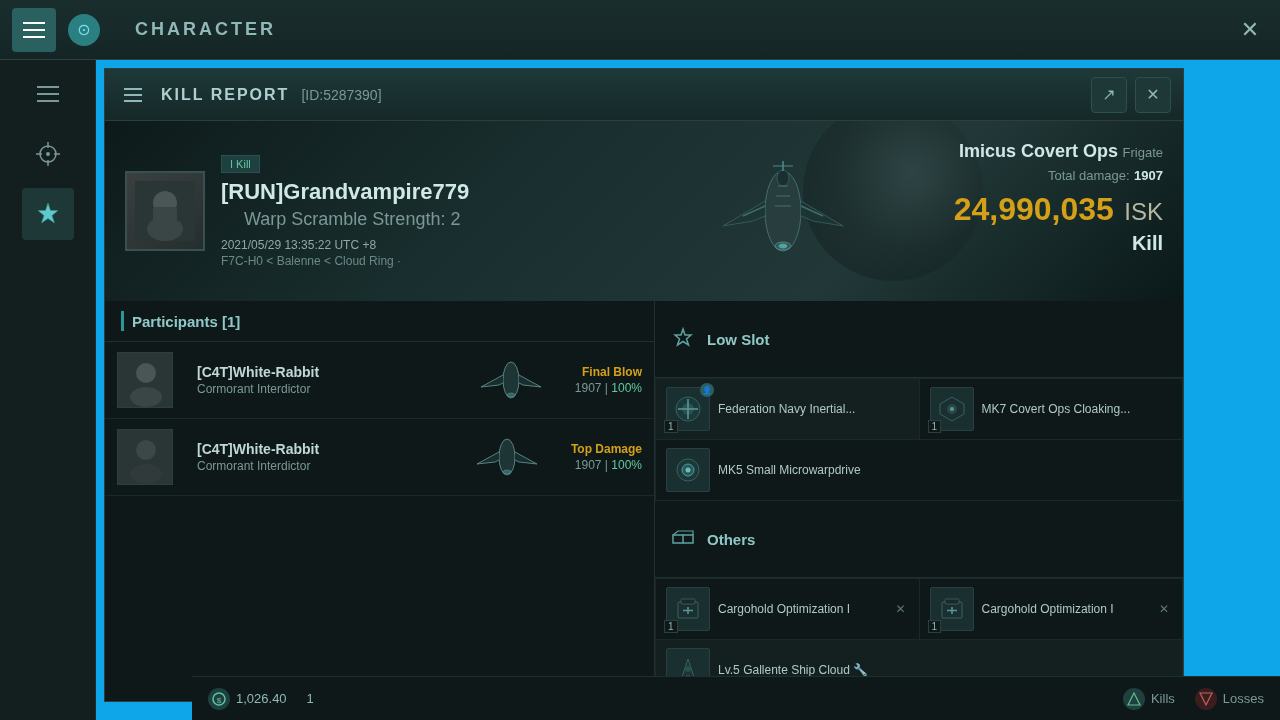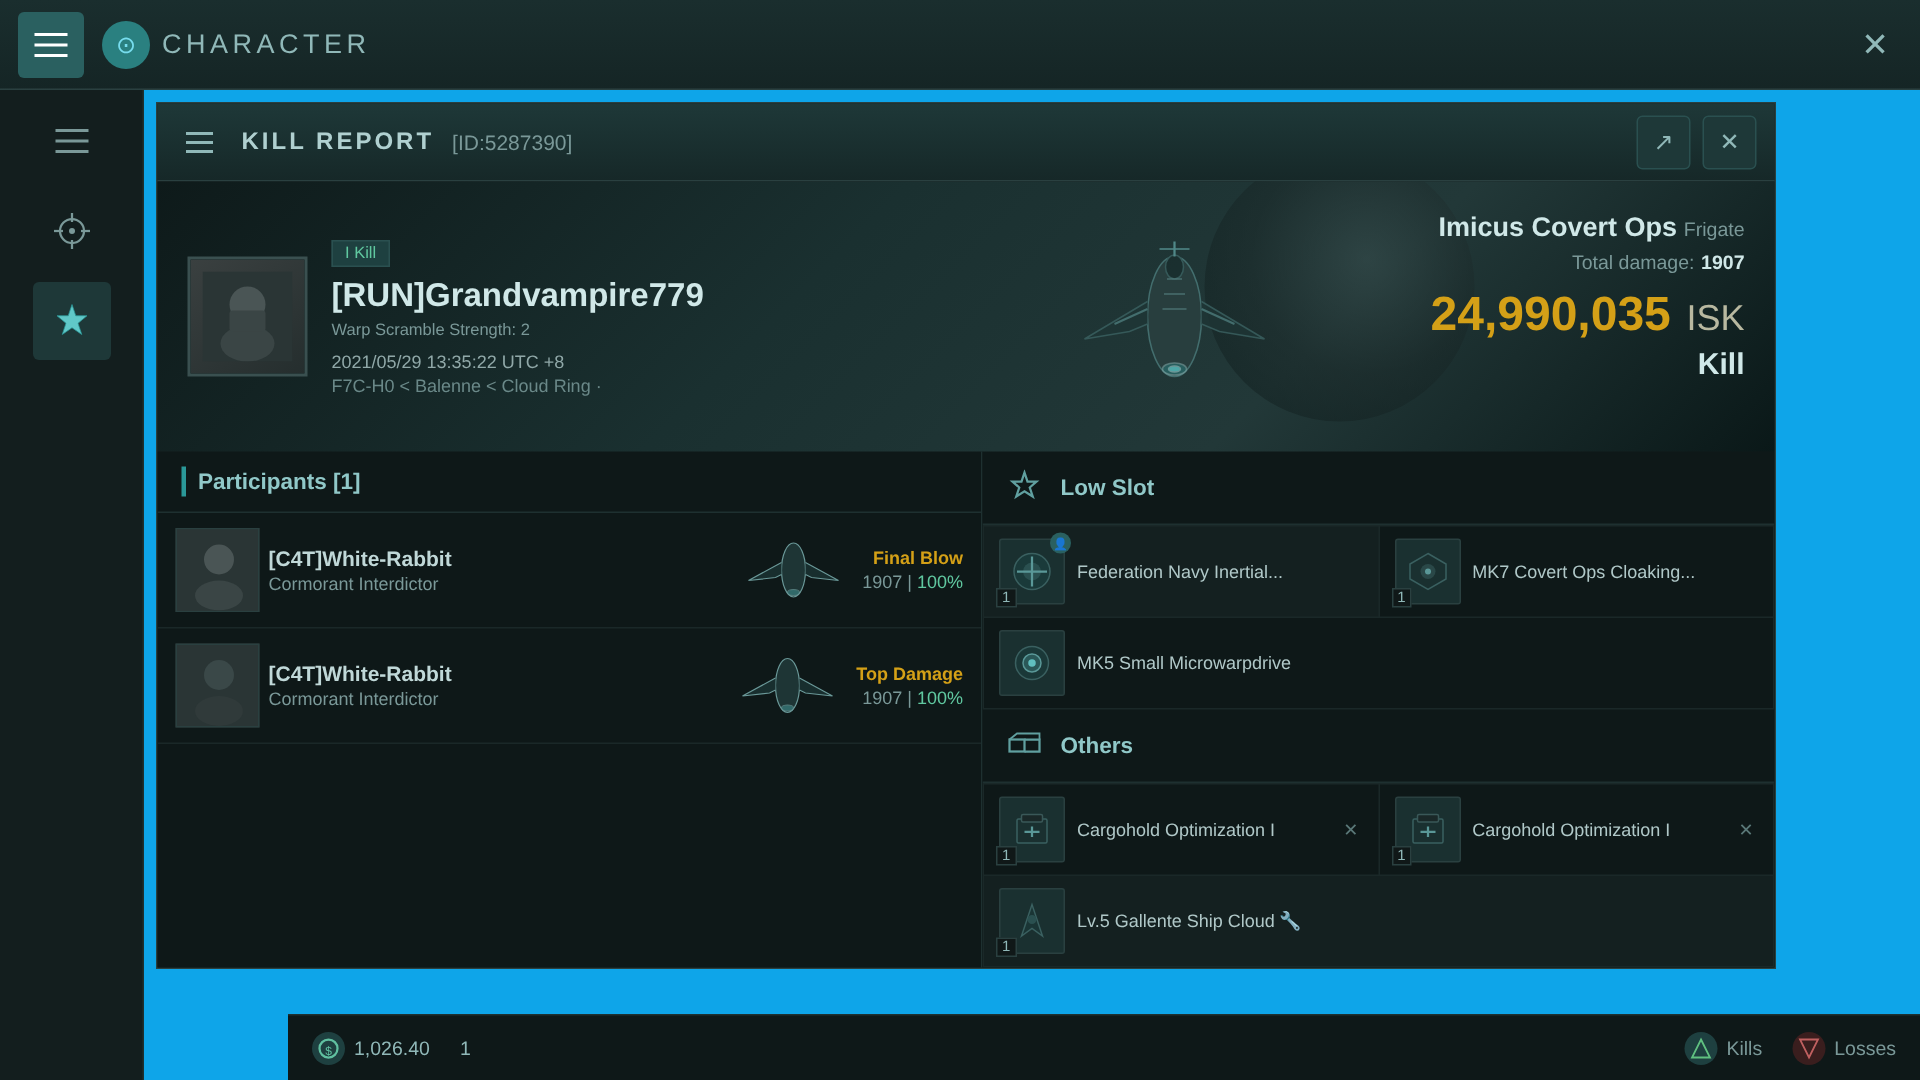--- a/index.html
+++ b/index.html
@@ -40,24 +40,25 @@
       width: 32px; height: 32px;
       background: #2a8080;
       border-radius: 50%;
       display: flex; align-items: center; justify-content: center;
       margin-right: 8px;
       color: #7de;
       font-size: 16px;
     }
     .top-bar-title {
       font-size: 18px;
-      font-weight: 400;
+      font-weight: 700;
       letter-spacing: 3px;
       color: #90b8b8;
       text-transform: uppercase;
+      margin-left: 27px;
     }
     .top-bar-close {
       margin-left: auto;
       width: 36px; height: 36px;
       display: flex; align-items: center; justify-content: center;
       cursor: pointer;
       color: #90b8b8;
       font-size: 22px;
     }
 
@@ -199,23 +200,24 @@
       margin-left: 16px;
       flex: 1;
     }
     .banner-name {
       font-size: 22px;
       font-weight: 600;
       color: #d0e8e8;
       margin-bottom: 4px;
     }
     .banner-warp {
-      font-size: 11px;
+      font-size: 18px;
       color: #7a9898;
       margin-bottom: 8px;
+      margin-left: 23px;
     }
     .banner-kill-badge {
       display: inline-block;
       padding: 2px 8px;
       background: #1e4040;
       border: 1px solid #2a5050;
       font-size: 11px;
       color: #60c8a0;
       margin-bottom: 6px;
     }
@@ -310,21 +312,21 @@
       font-size: 15px;
       font-weight: 600;
       color: #90c8c8;
     }
 
     .participant-row {
       display: flex;
       align-items: center;
       padding: 10px 12px;
       border-bottom: 1px solid #1a2828;
-      gap: 6px;
+      gap: 24px;
       cursor: pointer;
     }
     .participant-avatar {
       width: 56px; height: 56px;
       background: #2a3030;
       border: 1px solid #2a4040;
       overflow: hidden;
       flex-shrink: 0;
     }
     .participant-info {
@@ -371,21 +373,21 @@
     
     .equipment-panel {
       flex: 1;
       overflow-y: auto;
       background: #0e1818;
     }
     .section-header {
       display: flex;
       align-items: center;
       gap: 10px;
-      padding: 10px 14px;
+      padding: 24px 14px;
       border-bottom: 1px solid #1e3030;
     }
     .section-icon {
       width: 28px; height: 28px;
       display: flex; align-items: center; justify-content: center;
       color: #60a0a0;
       font-size: 16px;
     }
     .section-title {
       font-size: 15px;

